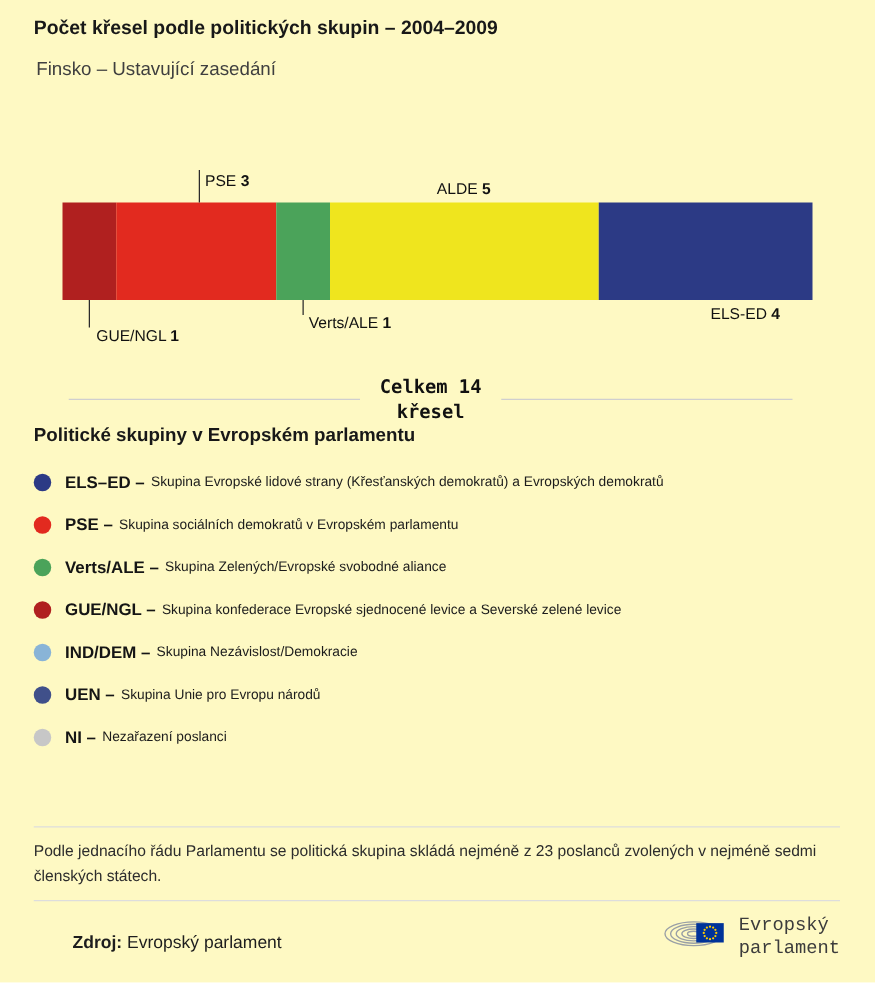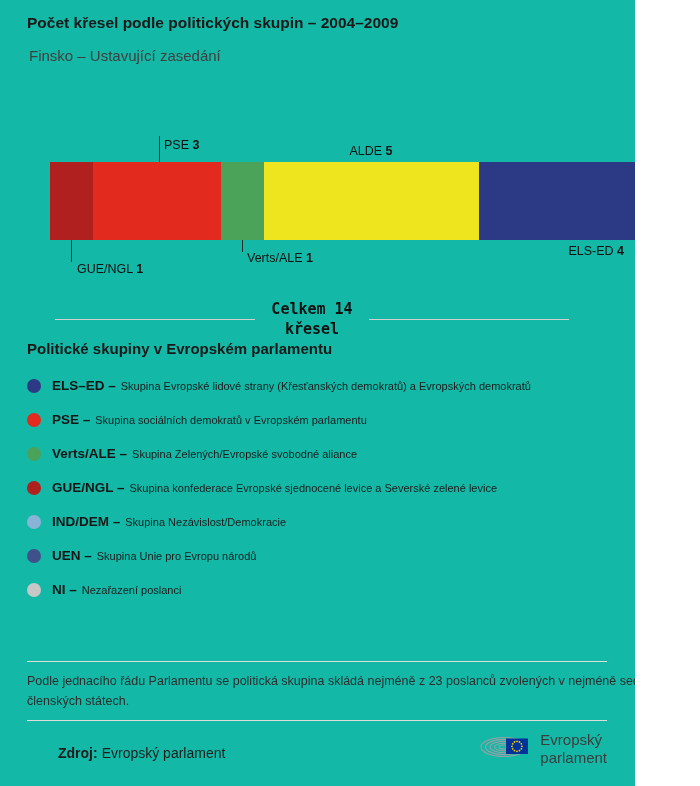--- a/index.html
+++ b/index.html
@@ -1,18 +1,18 @@
 <!DOCTYPE html>
 <html><head>
 <meta charset="utf-8">
 <style>
   * { margin:0; padding:0; box-sizing:border-box; }
   html,body { background:#ffffff; }
   body { font-family:"Liberation Sans", sans-serif; color:#1a1a1a; }
-  .page { position:relative; width:635px; height:786px; background:#14b8a6; overflow:hidden; }
+  .page { position:relative; width:700px; height:786px; background:#fef9c3; overflow:hidden; }
 
   .title    { position:absolute; left:27px; top:14px;  font-size:15.5px; font-weight:bold; color:#181818; }
   .subtitle { position:absolute; left:29px; top:47px;  font-size:15px;   color:#3f3f3f; }
 
   
   .bar { position:absolute; left:50px; top:162px; width:600px; height:78px; display:flex; }
   .bar-segment { height:100%; flex:none; }
 
   .callout { position:absolute; font-size:12.5px; color:#111; white-space:nowrap; }
   .callout .val { font-weight:bold; }
@@ -43,21 +43,21 @@
   .divider { position:absolute; left:27px; right:28px; height:1px; background:#ddd; }
   .divider-1 { top:661px; }
   .divider-2 { top:720px; }
 
   .footnote { position:absolute; left:27px; top:671px; width:648px; font-size:12.5px; line-height:1.6; color:#2d2d2d; }
 
   .source { position:absolute; left:27px; top:745px; font-size:14px; color:#1d1d1d;margin-left:31px; }
   .source .src-label { font-weight:bold; margin-right:4px; }
 
   .logo { position:absolute; right:28px; top:726px; display:flex; align-items:center; gap:9px; }
-  .logo-text { font-size:15px; color:#3c3c3c; line-height:1.2; }
+  .logo-text { font-size:15px; color:#3c3c3c; line-height:1.2;font-family:Liberation Mono, monospace; }
 </style>
 </head>
 <body>
 
 <div class="page">
 
   <div class="title">Počet křesel podle politických skupin – 2004–2009</div>
   <div class="subtitle">Finsko – Ustavující zasedání</div>
 
   <div class="bar">

